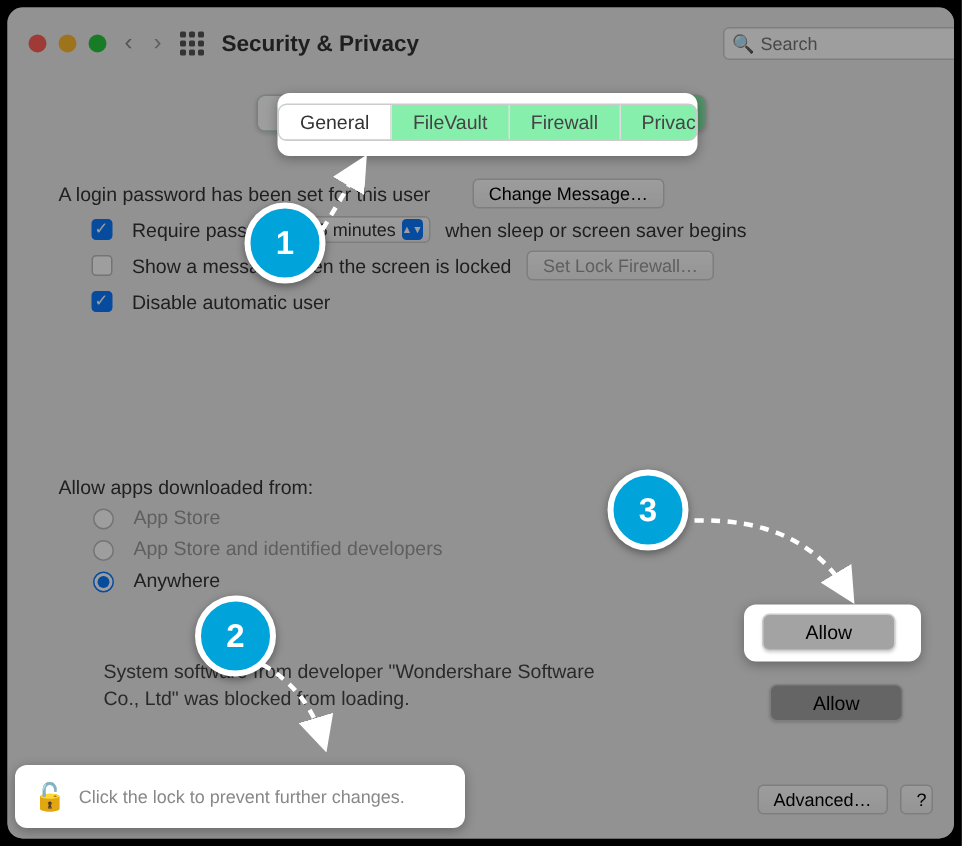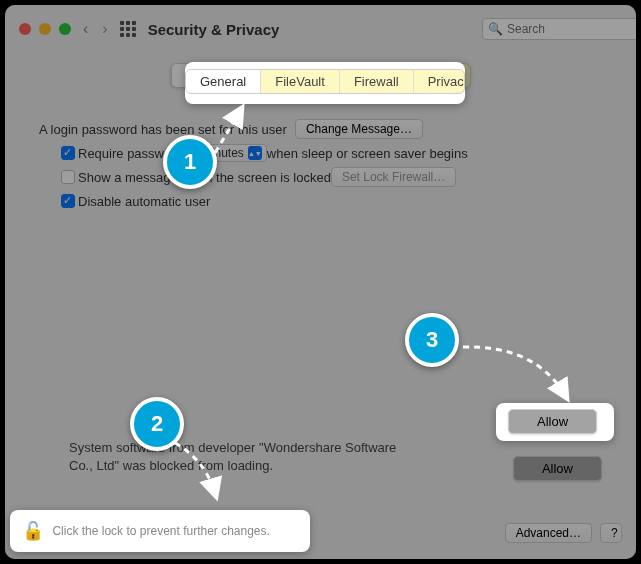--- a/index.html
+++ b/index.html
@@ -11,27 +11,27 @@
 .dot.yellow{background:#febc2e}
 .dot.green{background:#28c840}
 .nav{display:flex;gap:14px;color:#888;font-size:16px}
 .grid-icon{width:16px;height:16px;display:grid;grid-template-columns:repeat(3,1fr);gap:2px}
 .grid-icon span{background:#555;border-radius:1px}
 .title{font-weight:700;font-size:15px;flex:1}
 .search{position:relative;width:140px}
 .search input{width:100%;padding:3px 6px 3px 24px;border:1px solid #ccc;border-radius:4px;background:#fff;font-size:12px;color:#333}
 .search .sicon{position:absolute;left:6px;top:4px;color:#888;font-size:12px}
 .body{position:relative;height:calc(100% - 48px);padding:0 14px}
-.tabs{position:absolute;top:10px;left:50%;transform:translateX(-50%);display:flex;background:#fef9c3;border:1px solid #ccc;border-radius:6px;overflow:hidden;box-shadow:0 1px 3px rgba(0,0,0,.15)}
+.tabs{position:absolute;top:10px;left:50%;transform:translateX(-50%);display:flex;background:#86efac;border:1px solid #ccc;border-radius:6px;overflow:hidden;box-shadow:0 1px 3px rgba(0,0,0,.15)}
 .tab{padding:4px 14px;font-size:13px;border-right:1px solid #ddd;cursor:default}
 .tab:last-child{border-right:none}
 .tab.active{background:#fff;font-weight:500}
 .tab.inactive{color:#444}
 .content{position:absolute;top:62px;left:34px;right:34px}
-.row{display:flex;align-items:center;gap:0;margin:4px 0;font-size:13px}
+.row{display:flex;align-items:center;gap:10px;margin:4px 0;font-size:13px}
 .btn{background:linear-gradient(#fdfdfd,#f0f0f0);border:1px solid #ccc;border-radius:4px;padding:2px 10px;font-size:12px;cursor:default}
 .chk{appearance:none;width:14px;height:14px;border:1px solid #bbb;border-radius:3px;background:#fff;position:relative;flex:none}
 .chk.checked{background:#0a7aff;border-color:#0a7aff}
 .chk.checked::after{content:"✓";color:#fff;font-size:11px;position:absolute;top:-1px;left:1px}
 .select{display:inline-flex;align-items:center;gap:4px;background:linear-gradient(#fdfdfd,#f0f0f0);border:1px solid #ccc;border-radius:4px;padding:1px 4px 1px 8px;font-size:12px}
 .sel-arrows{width:14px;height:14px;background:#0a7aff;border-radius:3px;display:flex;flex-direction:column;align-items:center;justify-content:center;color:#fff;font-size:7px;line-height:5px}
 .muted{color:#999}
 .section2{position:absolute;top:260px;left:34px;right:34px}
 .radio{appearance:none;width:14px;height:14px;border:1px solid #bbb;border-radius:50%;background:#fff;position:relative;flex:none}
 .radio.checked{border-color:#0a7aff}
@@ -117,20 +117,37 @@
         <input type="checkbox" class="chk" style="">
         <span>Show a message when the screen is locked</span>
         <button class="btn muted">Set Lock Firewall…</button>
       </div>
       <div class="row ind">
         <input type="checkbox" class="chk checked" style="">
         <span>Disable automatic user</span>
       </div>
     </div>
 
+    <div class="section2">
+      <div class="row">
+          <span>Allow apps downloaded from:</span>
+        </div>
+      <div class="row ind">
+        <input type="radio" class="radio" style="">
+        <span class="muted">App Store</span>
+      </div>
+      <div class="row ind">
+        <input type="radio" class="radio" style="">
+        <span class="muted">App Store and identified developers</span>
+      </div>
+      <div class="row ind">
+        <input type="radio" class="radio checked" style="">
+        <span>Anywhere</span>
+      </div>
+    </div>
 
     <div class="blocked">System software from developer "Wondershare Software Co., Ltd" was blocked from loading.</div>
     <button class="allow-btn">Allow</button>
 
     <div class="footer">
       <div class="lockbox">
         <span class="lock-icon">🔓</span>
         <span class="txt">Click the lock to prevent further changes.</span>
       </div>
       <button class="btn adv">Advanced…</button>

